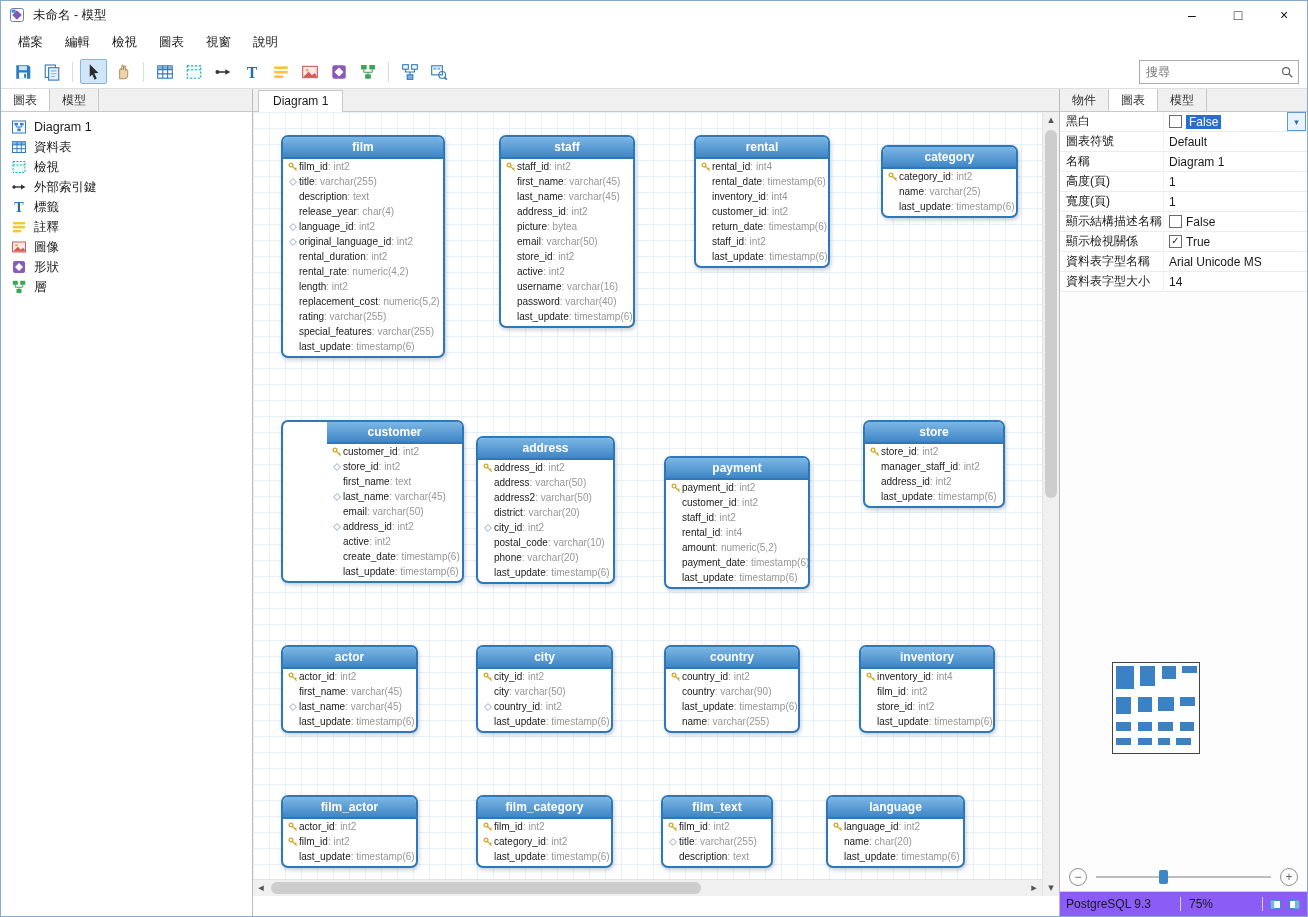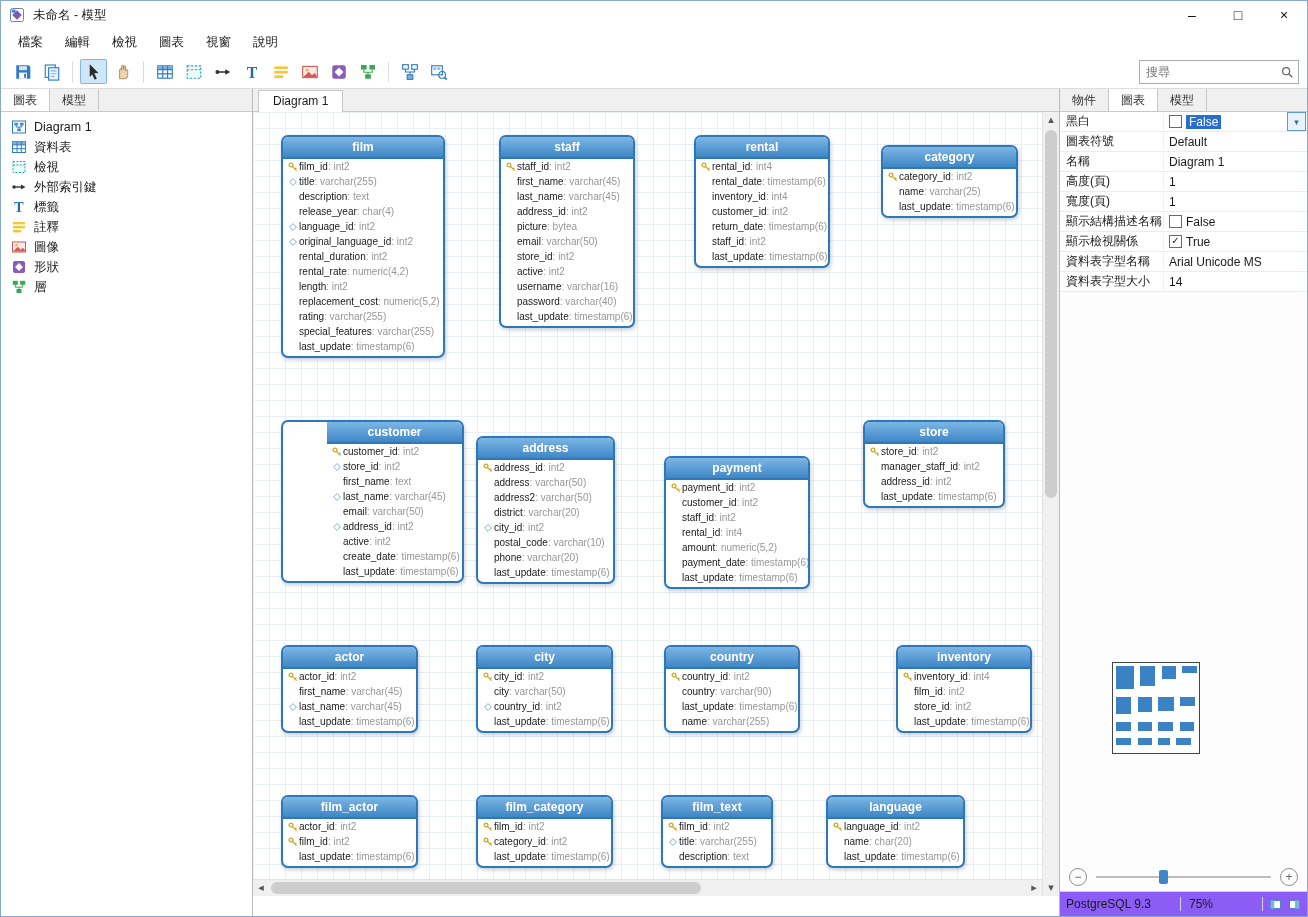--- a/index.html
+++ b/index.html
@@ -886,21 +886,21 @@
                 <span class="er-ic"></span>
                 <span class="fn">last_update</span>
                 <span class="ft">: timestamp(6)</span>
               </div>
               <div class="er-row">
                 <span class="er-ic"></span>
                 <span class="fn">name</span>
                 <span class="ft">: varchar(255)</span>
               </div>
             </div>
-            <div class="er-table" style="left: 606px; top: 533px; width: 132px; margin-left: 37px;">
+            <div class="er-table" style="left: 606px; top: 533px; width: 132px;">
               <div class="er-head">inventory</div>
               <div class="er-row">
                 <span class="er-ic">
                   <svg width="10" height="10" viewBox="0 0 10 10">
                     <circle cx="3" cy="3" r="1.9" fill="none" stroke="#d3a625" stroke-width="1.3"></circle>
                     <path d="M4.4 4.4 L8.6 8.6 M7 7 L8.4 5.7" stroke="#d3a625" stroke-width="1.3" fill="none"></path>
                   </svg>
                 </span>
                 <span class="fn">inventory_id</span>
                 <span class="ft">: int4</span>

